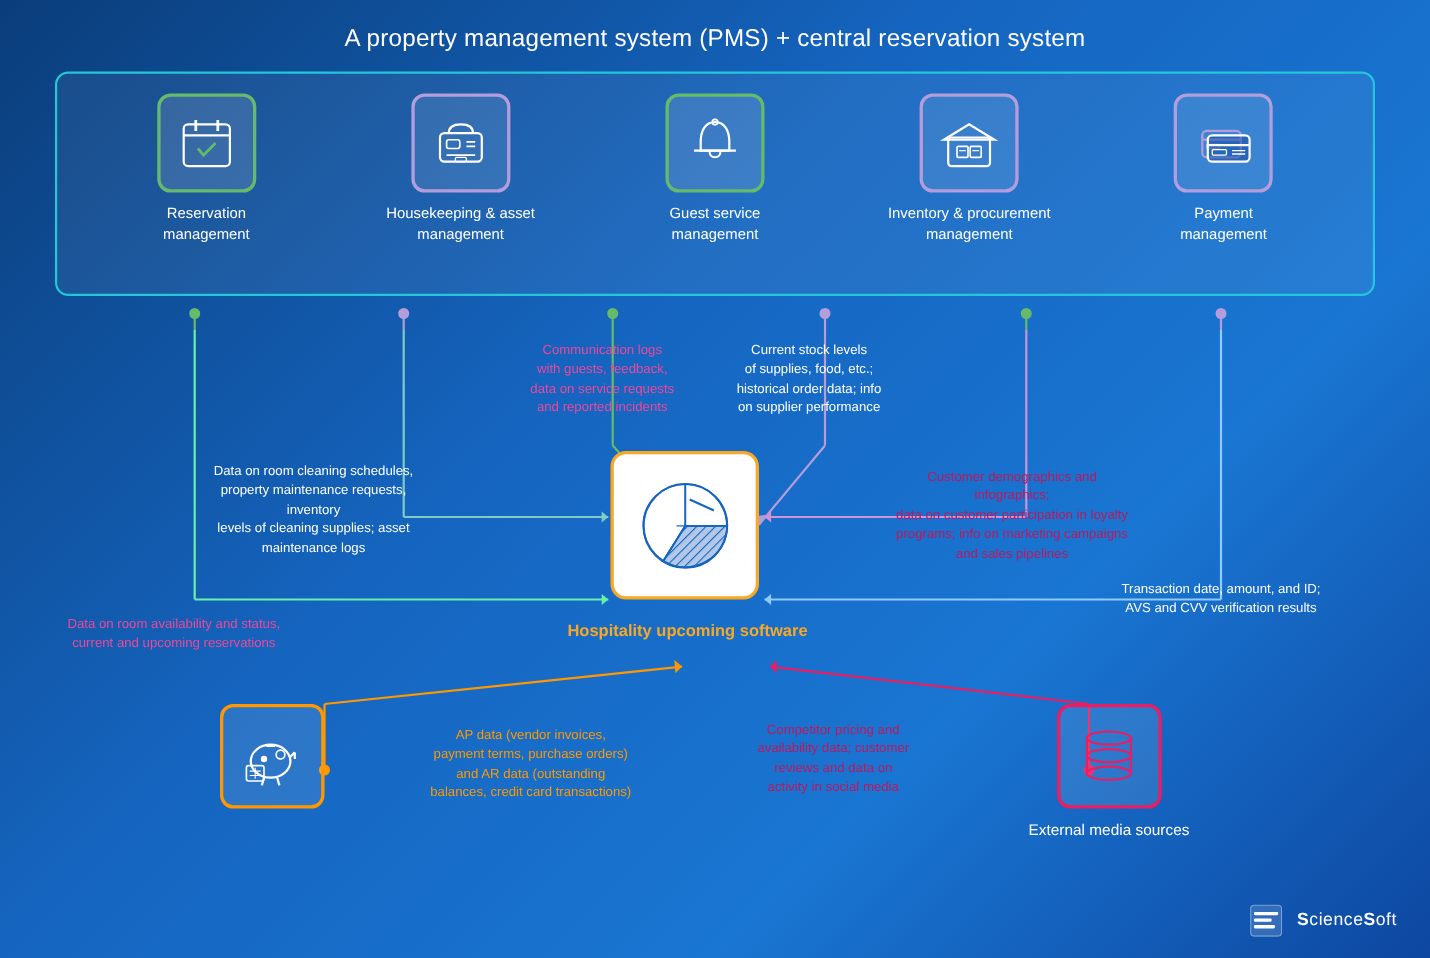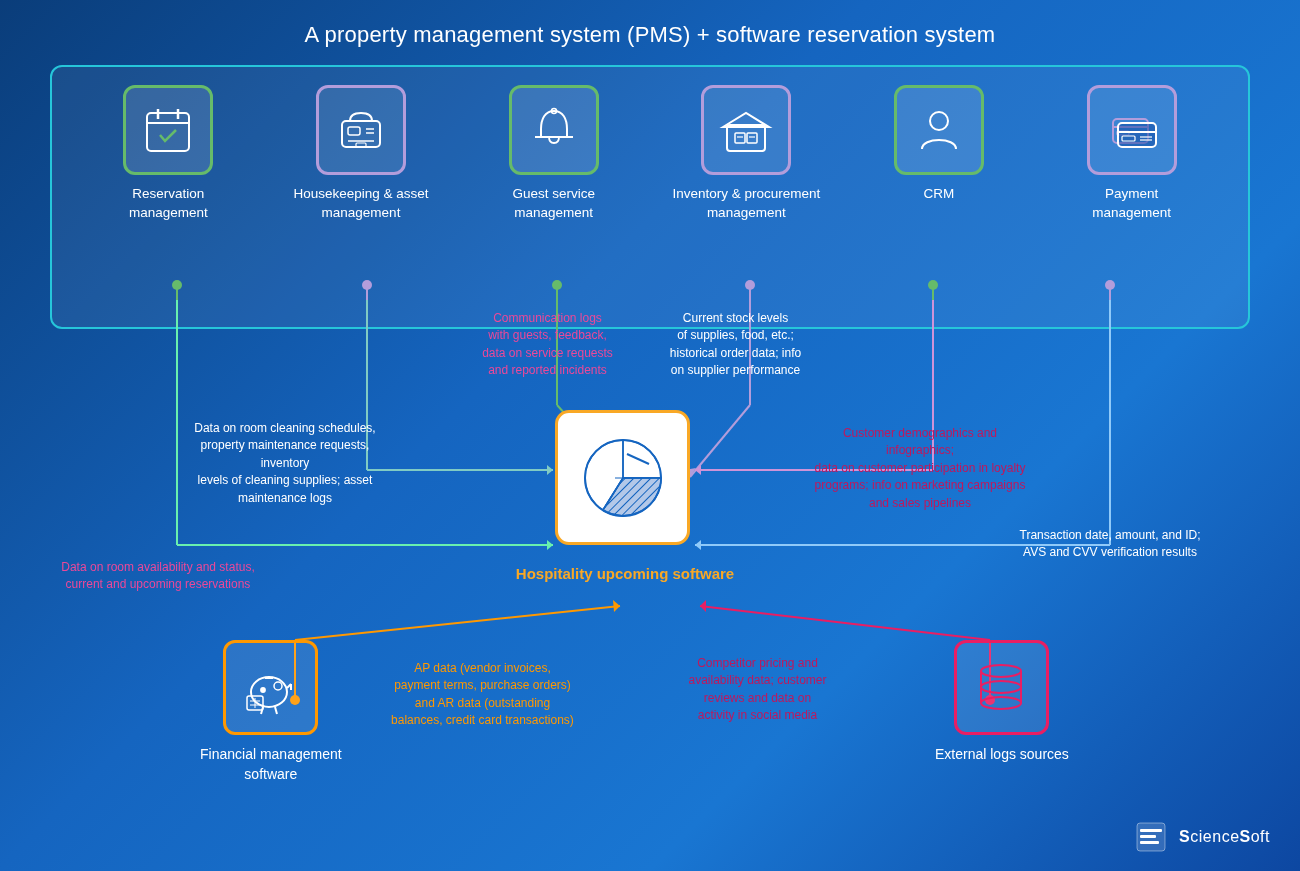--- a/index.html
+++ b/index.html
@@ -20,21 +20,21 @@
       color: white;
       padding-top: 22px;
       letter-spacing: 0.2px;
     }
 
     .pms-box {
       position: absolute;
       top: 65px;
       left: 50px;
       right: 50px;
-      height: 264px;
+      height: 204px;
       border: 2.5px solid #26c6da;
       border-radius: 12px;
       background: rgba(255,255,255,0.06);
     }
 
     .modules-row {
       display: flex;
       justify-content: space-around;
       align-items: flex-start;
       padding: 18px 20px 0 20px;
@@ -168,21 +168,21 @@
     .sciencesoft-text {
       font-size: 16px;
       color: white;
       font-weight: 500;
       letter-spacing: 0.5px;
     }
   </style>
 </head>
 <body>
 
-<div class="main-title">A property management system (PMS) + software reservation system</div>
+<div class="main-title">A property management system (PMS) + central reservation system</div>
 
 <div class="pms-box">
   <div class="modules-row">
 
     <div class="module">
       <div class="module-icon-wrap green-border">
         <svg class="module-icon-svg" viewBox="0 0 54 54">
           <rect x="6" y="10" width="42" height="38" rx="4" stroke="white" stroke-width="2" fill="none"></rect>
           <line x1="6" y1="20" x2="48" y2="20" stroke="white" stroke-width="2"></line>
           <line x1="17" y1="6" x2="17" y2="16" stroke="white" stroke-width="2.5"></line>
@@ -230,30 +230,20 @@
           <polygon points="4,24 27,10 50,24" stroke="white" stroke-width="2" fill="none"></polygon>
           <rect x="16" y="30" width="10" height="10" rx="1" stroke="white" stroke-width="1.5" fill="none"></rect>
           <rect x="28" y="30" width="10" height="10" rx="1" stroke="white" stroke-width="1.5" fill="none"></rect>
           <line x1="18" y1="34" x2="24" y2="34" stroke="white" stroke-width="1.2"></line>
           <line x1="30" y1="34" x2="36" y2="34" stroke="white" stroke-width="1.2"></line>
         </svg>
       </div>
       <div class="module-label">Inventory &amp; procurement<br>management</div>
     </div>
 
-    <div class="module">
-      <div class="module-icon-wrap green-border">
-        <svg class="module-icon-svg" viewBox="0 0 54 54">
-
-          <circle cx="27" cy="18" r="9" stroke="white" stroke-width="2" fill="none"></circle>
-          <path d="M10 46 C10 34 44 34 44 46" stroke="white" stroke-width="2" fill="none"></path>
-        </svg>
-      </div>
-      <div class="module-label">CRM</div>
-    </div>
 
     <div class="module">
       <div class="module-icon-wrap purple-border">
         <svg class="module-icon-svg" viewBox="0 0 54 54">
 
           <rect x="8" y="16" width="35" height="24" rx="4" stroke="#b39ddb" stroke-width="2" fill="none"></rect>
           <line x1="8" y1="24" x2="43" y2="24" stroke="#b39ddb" stroke-width="2"></line>
           <rect x="12" y="28" width="12" height="4" rx="1" stroke="#b39ddb" stroke-width="1.2" fill="none"></rect>
           <rect x="13" y="20" width="38" height="24" rx="4" stroke="white" stroke-width="2" fill="rgba(13,71,161,0.5)"></rect>
           <line x1="13" y1="29" x2="51" y2="29" stroke="white" stroke-width="2"></line>
@@ -391,37 +381,36 @@
       <circle cx="22" cy="32" r="2" fill="white"></circle>
 
       <line x1="24" y1="20" x2="32" y2="20" stroke="white" stroke-width="2"></line>
 
       <rect x="6" y="38" width="16" height="14" rx="2" stroke="white" stroke-width="1.5" fill="none"></rect>
       <line x1="9" y1="43" x2="19" y2="43" stroke="white" stroke-width="1"></line>
       <line x1="9" y1="47" x2="19" y2="47" stroke="white" stroke-width="1"></line>
       <line x1="14" y1="40" x2="14" y2="50" stroke="white" stroke-width="1"></line>
     </svg>
   </div>
-  <div class="bottom-label">Financial management<br>software</div>
 </div>
 
 <div class="bottom-module" style="left:935px;top:640px;">
   <div class="bottom-icon-wrap pink-border">
     <svg width="65" height="65" viewBox="0 0 65 65" stroke="#e91e63" fill="none" stroke-width="2">
 
       <ellipse cx="32" cy="16" rx="20" ry="6" stroke="#e91e63" stroke-width="2" fill="none"></ellipse>
       <line x1="12" y1="16" x2="12" y2="32" stroke="#e91e63" stroke-width="2"></line>
       <line x1="52" y1="16" x2="52" y2="32" stroke="#e91e63" stroke-width="2"></line>
       <ellipse cx="32" cy="32" rx="20" ry="6" stroke="#e91e63" stroke-width="2" fill="none"></ellipse>
       <line x1="12" y1="32" x2="12" y2="48" stroke="#e91e63" stroke-width="2"></line>
       <line x1="52" y1="32" x2="52" y2="48" stroke="#e91e63" stroke-width="2"></line>
       <ellipse cx="32" cy="48" rx="20" ry="6" stroke="#e91e63" stroke-width="2" fill="none"></ellipse>
     </svg>
   </div>
-  <div class="bottom-label">External logs sources</div>
+  <div class="bottom-label">External media sources</div>
 </div>
 
 <div class="sciencesoft-logo">
   <svg width="32" height="32" viewBox="0 0 32 32">
     <rect x="2" y="2" width="28" height="28" rx="3" fill="rgba(255,255,255,0.15)" stroke="rgba(255,255,255,0.4)" stroke-width="1"></rect>
     <rect x="5" y="8" width="22" height="3" rx="1" fill="white"></rect>
     <rect x="5" y="14" width="16" height="3" rx="1" fill="white"></rect>
     <rect x="5" y="20" width="19" height="3" rx="1" fill="white"></rect>
   </svg>
   <span class="sciencesoft-text"><b>S</b>cience<b>S</b>oft</span>

